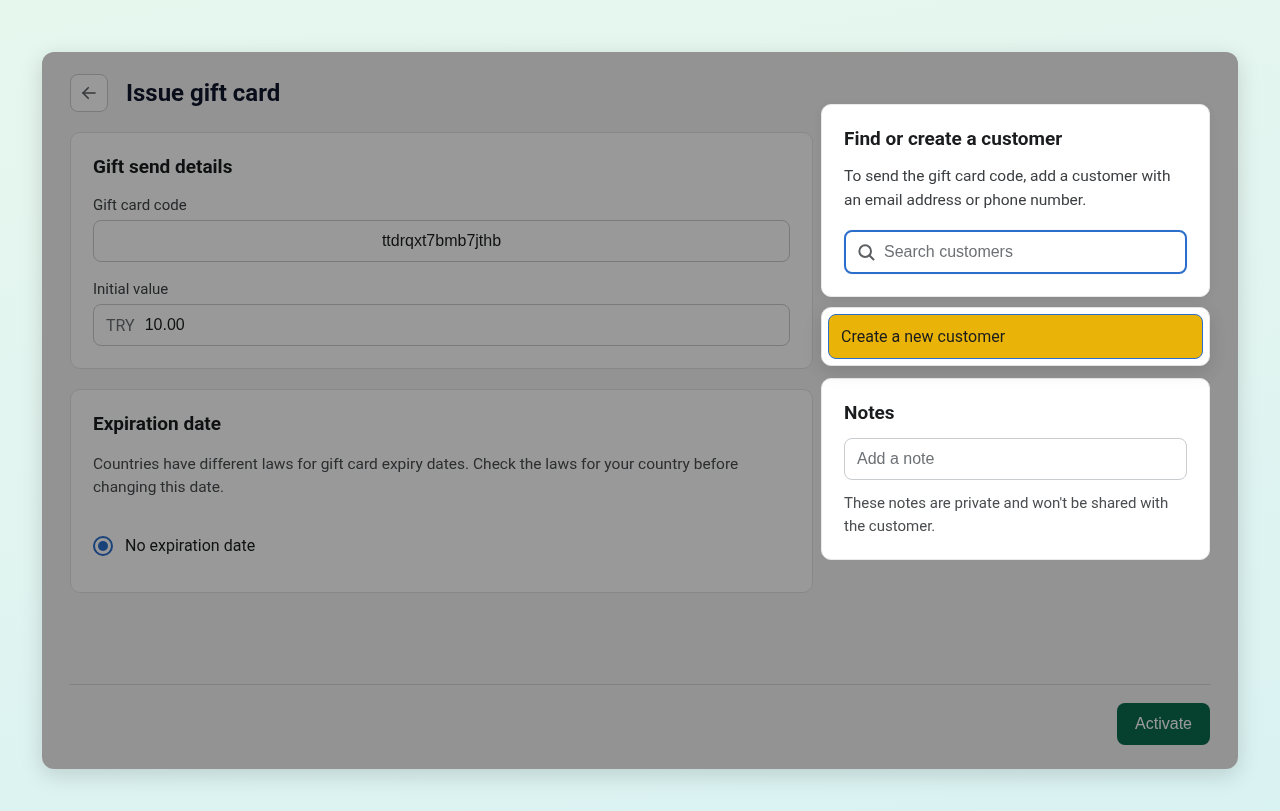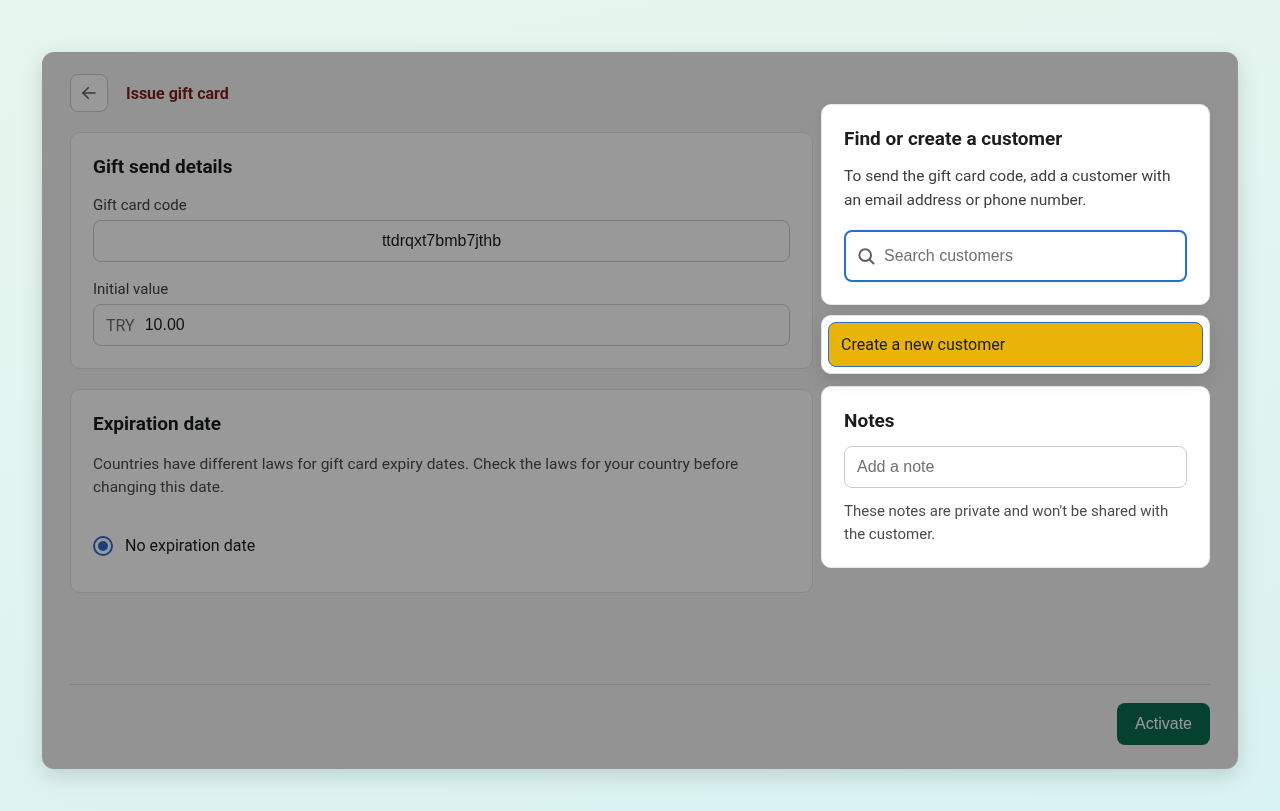--- a/index.html
+++ b/index.html
@@ -42,23 +42,23 @@
   }
   .back-btn {
     width: 38px; height: 38px;
     border: 1px solid #c9cccf;
     background: #ffffff;
     border-radius: 8px;
     display: flex; align-items: center; justify-content: center;
     cursor: pointer;
   }
   .page-title {
-    font-size: 16px;
+    font-size: 24px;
     font-weight: 700;
-    color: #7f1d1d;
+    color: #0f172a;
     text-align: center;
   }
   .cols {
     display: flex;
     gap: 22px;
     flex: 1;
     align-items: flex-start;
   }
   .col-left { flex: 1; display:flex; flex-direction:column; gap:20px;}
   .col-right { width: 375px; display:flex; flex-direction:column; gap:20px;}
@@ -176,21 +176,21 @@
     margin-bottom:14px;
   }
   .pop-help {
     font-size:15.5px; color:#3b3e40; line-height:1.55;
     margin-bottom:18px;
   }
   .search-wrap {
     display:flex; align-items:center;
     border: 2px solid #2c6ecb;
     border-radius: 8px;
-    height:52px;
+    height:44px;
     padding: 12px 10px;
     gap:8px;
     background:#fff;
     box-shadow: 0 0 0 1px rgba(44,110,203,0.04);
   }
   .search-wrap input {
     border:none; outline:none; flex:1; height:100%;
     font-size:16px; color:#1a1c1d;
   }
   .search-wrap input::placeholder { color:#6d7175; }

